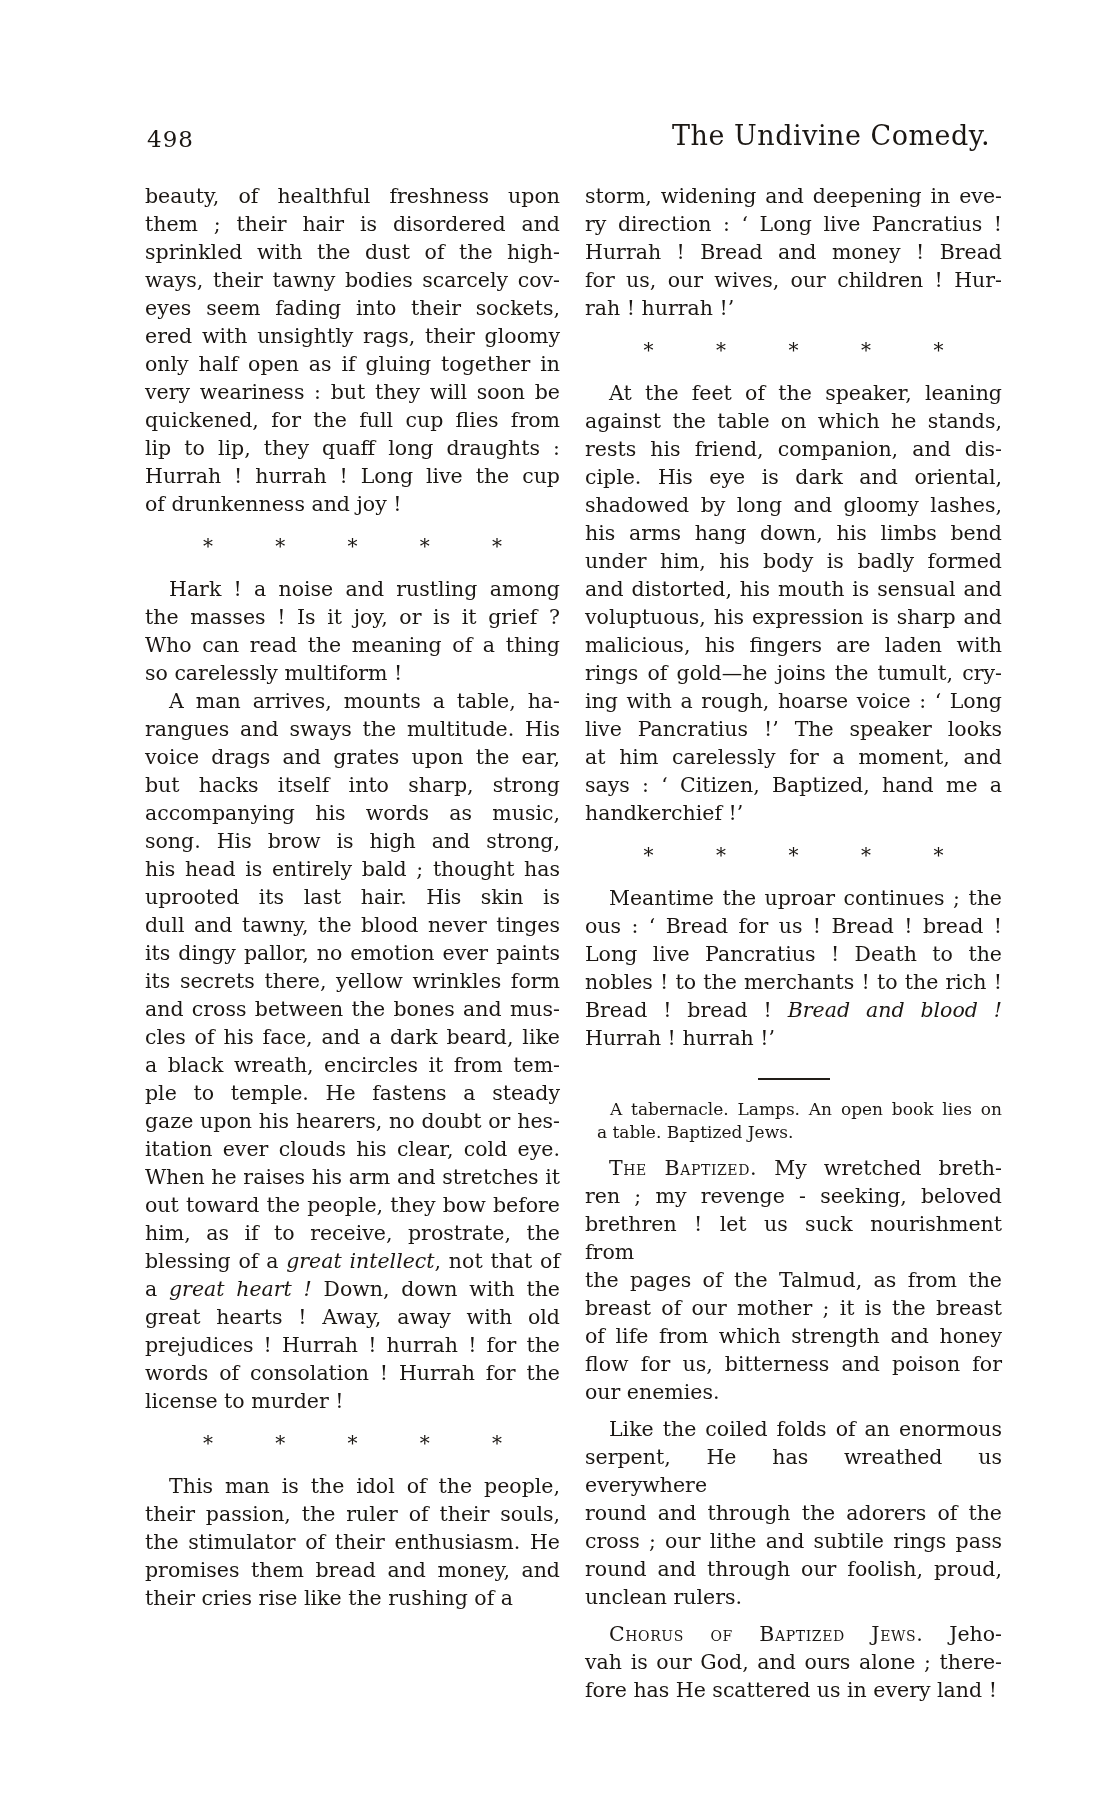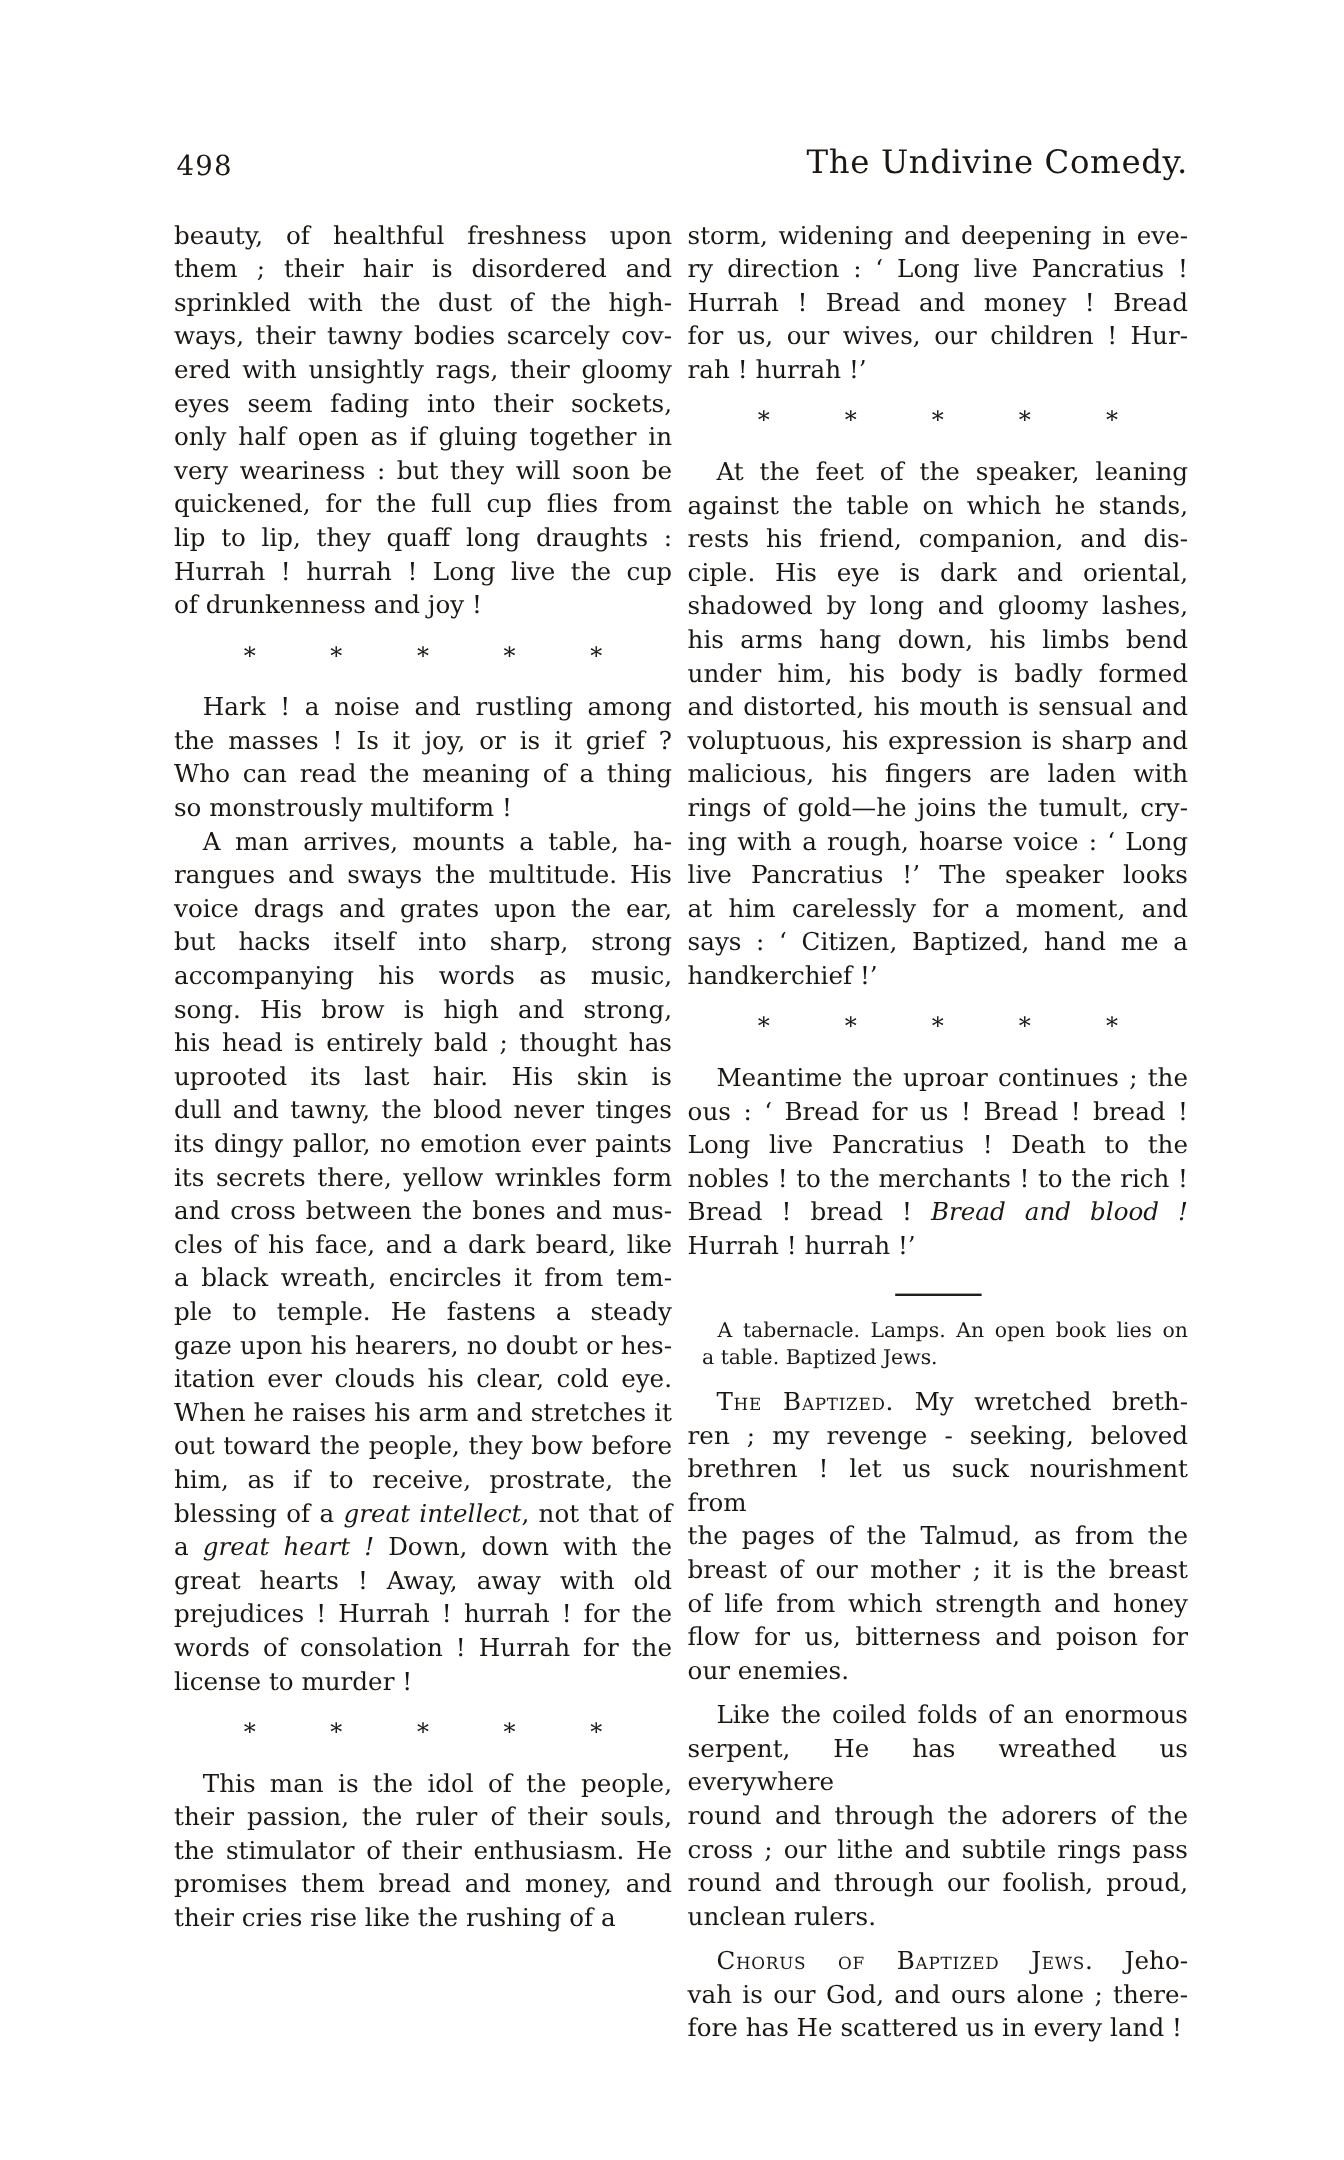--- a/index.html
+++ b/index.html
@@ -6,21 +6,21 @@
   .page {
     position:relative; width:1120px; height:1800px;
     background:#ffffff; color:#1b1713; overflow:hidden;
     font-family:"DejaVu Serif", serif;
     margin:0 auto;
   }
   .content { position:absolute; left:145px; top:118px; width:845px; }
   .header { position:relative; height:46px; margin-bottom:18px; }
   .page-num { position:absolute; left:2px; top:8px; font-size:23px; letter-spacing:1px; }
   .title { text-align:right; font-size:27px; padding-top:2px; letter-spacing:0.5px; }
-  .cols { display:grid; grid-template-columns:415px 417px; column-gap:13px; }
+  .cols { display:grid; grid-template-columns:415px 417px; column-gap:25px; }
   .col { }
   .line { font-size:20.5px; line-height:28px; }
   .jl { text-align:justify; text-align-last:justify; }
   .para.indent > .line:first-child { text-indent:24px; }
   .para.spaced { margin-top:9px; }
   .asterisks { width:72%; margin:14px auto 15px auto; }
   .asterisks .line { text-align:justify; text-align-last:justify; font-size:20px; }
   .scene-rule { width:72px; height:2px; background:#211d18; margin:26px auto 18px auto; }
   .stage { margin:0 0 10px 0; }
   .stage .line { font-size:17px; line-height:23px;margin-left:12px; }
@@ -36,37 +36,37 @@
       <span class="page-num">498</span>
       <div class="title">The Undivine Comedy.</div>
     </div>
     <div class="cols">
       <div class="col" id="col-left">
           <div class="para">
             <div class="line jl">beauty, of healthful freshness upon</div>
             <div class="line jl">them ; their hair is disordered and</div>
             <div class="line jl">sprinkled with the dust of the high-</div>
             <div class="line jl">ways, their tawny bodies scarcely cov-</div>
+            <div class="line jl">eyes seem fading into their sockets,</div>
             <div class="line jl">ered with unsightly rags, their gloomy</div>
-            <div class="line jl">eyes seem fading into their sockets,</div>
             <div class="line jl">only half open as if gluing together in</div>
             <div class="line jl">very weariness : but they will soon be</div>
             <div class="line jl">quickened, for the full cup flies from</div>
             <div class="line jl">lip to lip, they quaff long draughts :</div>
             <div class="line jl">Hurrah ! hurrah ! Long live the cup</div>
             <div class="line">of drunkenness and joy !</div>
           </div>
           <div class="asterisks">
             <div class="line jl">* * * * *</div>
           </div>
           <div class="para indent">
             <div class="line jl">Hark ! a noise and rustling among</div>
             <div class="line jl">the masses ! Is it joy, or is it grief ?</div>
             <div class="line jl">Who can read the meaning of a thing</div>
-            <div class="line">so monstrously multiform !</div>
+            <div class="line">so carelessly multiform !</div>
           </div>
           <div class="para indent">
             <div class="line jl">A man arrives, mounts a table, ha-</div>
             <div class="line jl">rangues and sways the multitude. His</div>
             <div class="line jl">voice drags and grates upon the ear,</div>
             <div class="line jl">but hacks itself into sharp, strong</div>
             <div class="line jl">accompanying his words as music,</div>
             <div class="line jl">song. His brow is high and strong,</div>
             <div class="line jl">his head is entirely bald ; thought has</div>
             <div class="line jl">uprooted its last hair. His skin is</div>

